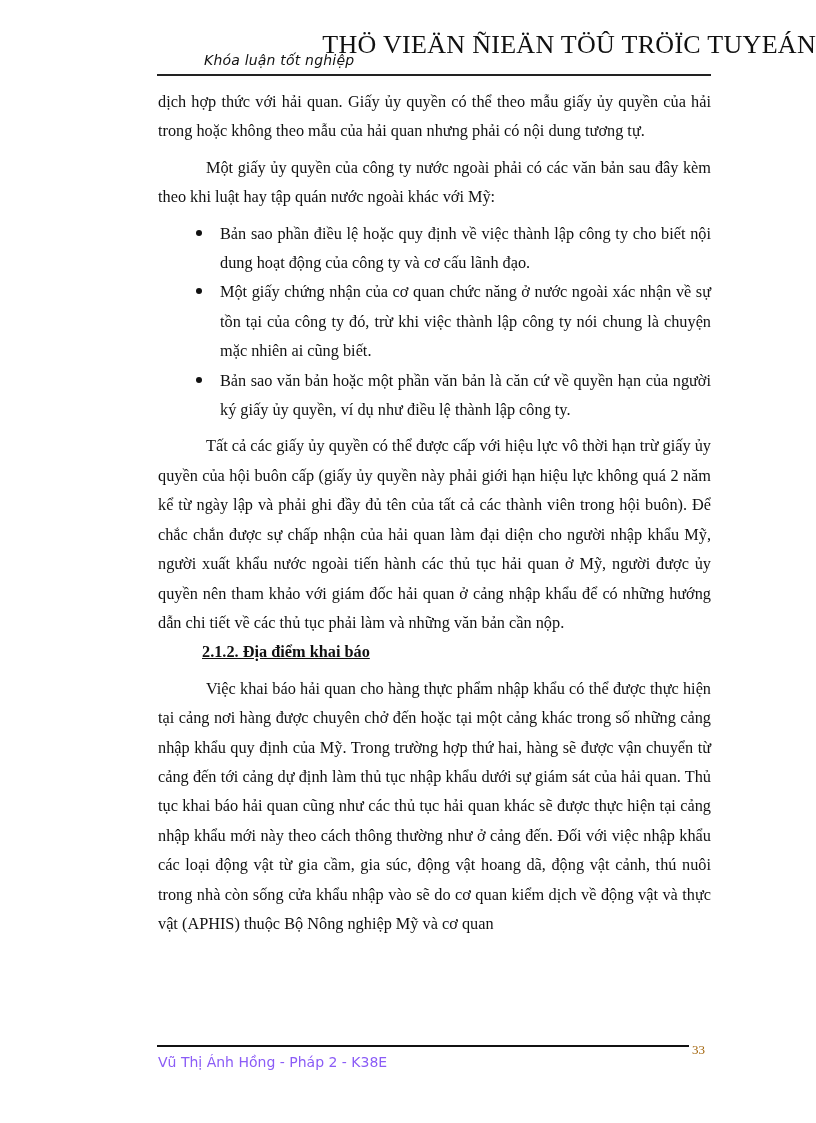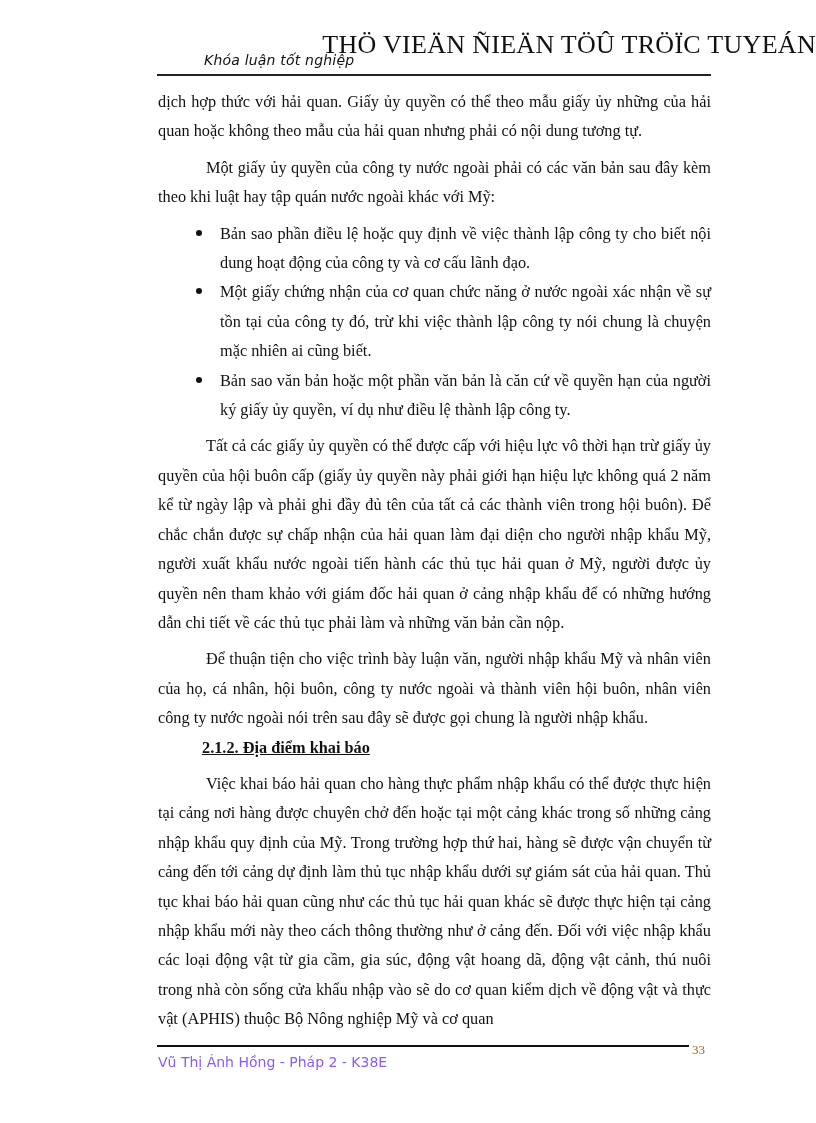--- a/index.html
+++ b/index.html
@@ -26,40 +26,39 @@
 </head>
 <body>
 
 <div class="page">
 
   <div class="hdr-left">Khóa luận tốt nghiệp</div>
   <div class="hdr-right">THÖ VIEÄN ÑIEÄN TÖÛ TRÖÏC TUYEÁN</div>
   <div class="hdr-rule"></div>
 
   <div class="body">
-    <p>dịch hợp thức với hải quan. Giấy ủy quyền có thể theo mẫu giấy ủy những của hải quan hoặc không theo mẫu của hải quan nhưng phải có nội dung tương tự.</p>
+    <p>dịch hợp thức với hải quan. Giấy ủy quyền có thể theo mẫu giấy ủy quyền của hải trong hoặc không theo mẫu của hải quan nhưng phải có nội dung tương tự.</p>
     <p class="indent gap">Một giấy ủy quyền của công ty nước ngoài phải có các văn bản sau đây kèm theo khi luật hay tập quán nước ngoài khác với Mỹ:</p>
 
     <ul class="bullets">
       <li>
         <span class="dot"></span>
         <span>Bản sao phần điều lệ hoặc quy định về việc thành lập công ty cho biết nội dung hoạt động của công ty và cơ cấu lãnh đạo.</span>
       </li>
       <li>
         <span class="dot"></span>
         <span>Một giấy chứng nhận của cơ quan chức năng ở nước ngoài xác nhận về sự tồn tại của công ty đó, trừ khi việc thành lập công ty nói chung là chuyện mặc nhiên ai cũng biết.</span>
       </li>
       <li>
         <span class="dot"></span>
         <span>Bản sao văn bản hoặc một phần văn bản là căn cứ về quyền hạn của người ký giấy ủy quyền, ví dụ như điều lệ thành lập công ty.</span>
       </li>
     </ul>
 
     <p class="indent gap">Tất cả các giấy ủy quyền có thể được cấp với hiệu lực vô thời hạn trừ  giấy ủy quyền của hội buôn cấp (giấy ủy quyền này phải giới hạn hiệu lực không quá 2 năm kể từ ngày lập và phải ghi đầy đủ tên của tất cả các thành viên trong hội buôn). Để chắc chắn được sự chấp nhận của hải quan làm đại diện cho người nhập khẩu Mỹ, người xuất khẩu nước ngoài tiến hành các thủ tục hải quan ở Mỹ, người được ủy quyền nên tham khảo với giám đốc hải quan ở cảng nhập khẩu để có những hướng dẫn chi tiết về các thủ tục phải làm và những văn bản cần nộp.</p>
-    <p class="indent gap">Để thuận tiện cho việc trình bày luận văn, người nhập khẩu Mỹ và nhân viên của họ, cá nhân, hội buôn, công ty nước ngoài và thành viên hội buôn, nhân viên công ty nước ngoài nói trên sau đây sẽ được gọi chung là người nhập khẩu.</p>
     <p class="heading">2.1.2. Địa điểm khai báo</p>
     <p class="indent gap">Việc khai báo hải quan cho hàng thực phẩm nhập khẩu có thể được thực hiện tại cảng nơi hàng được chuyên chở đến hoặc tại một cảng khác trong số những cảng nhập khẩu quy định của Mỹ. Trong trường hợp thứ hai, hàng sẽ được vận chuyển từ cảng đến tới cảng dự định làm thủ tục nhập khẩu dưới sự giám sát của hải quan. Thủ tục khai báo hải quan cũng như các thủ tục hải quan khác sẽ được thực hiện tại cảng nhập khẩu mới này theo cách thông thường như ở cảng đến. Đối với việc nhập khẩu các loại động vật từ gia cầm, gia súc, động vật hoang dã, động vật cảnh, thú nuôi trong nhà   còn sống cửa khẩu nhập vào sẽ do cơ quan kiểm dịch về động vật và thực vật (APHIS) thuộc Bộ Nông nghiệp Mỹ và cơ quan</p>
   </div>
 
   <div class="ftr-rule"></div>
   <div class="ftr-left">Vũ Thị Ánh Hồng - Pháp 2 - K38E</div>
   <div class="ftr-right">33</div>
 
 </div>
 

